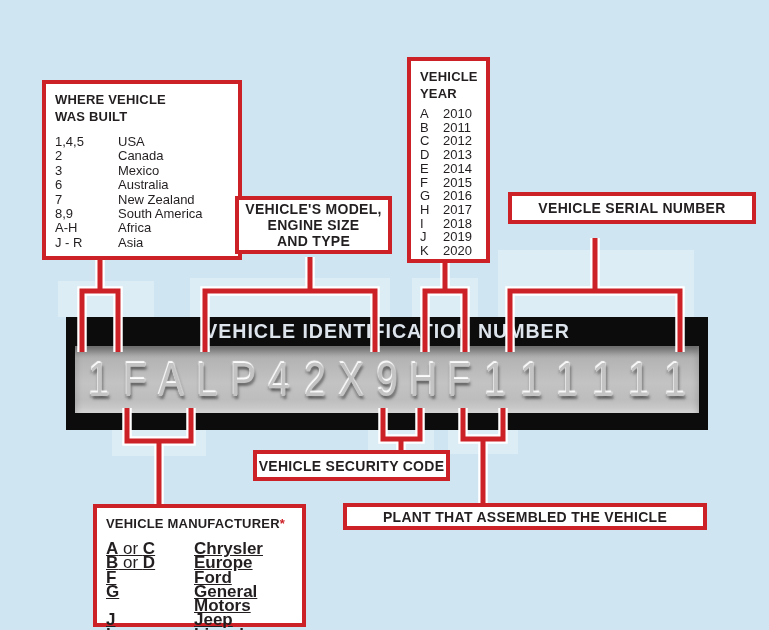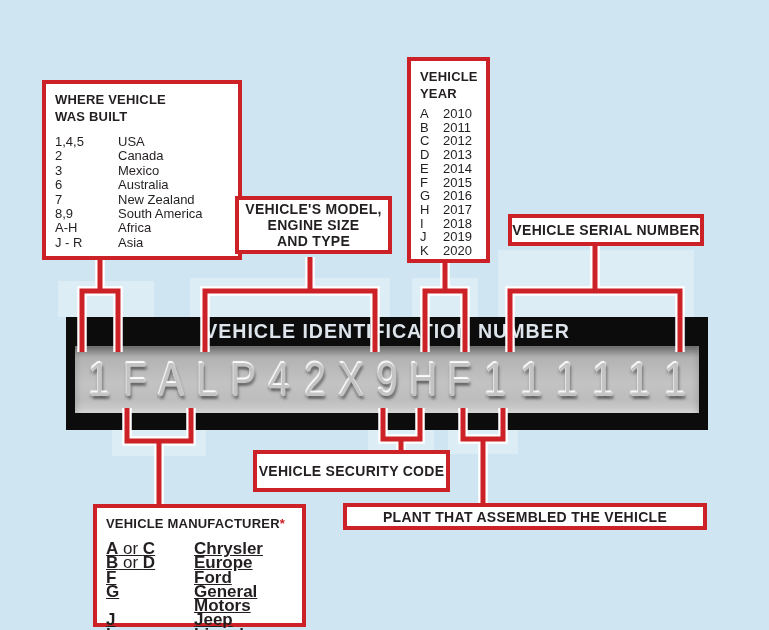--- a/index.html
+++ b/index.html
@@ -226,25 +226,25 @@
           <span>2019</span>
         </div>
 
         <div class="row yr-row">
           <span>K</span>
           <span>2020</span>
         </div>
       </div>
   </div>
 
-  <div class="callout center-label" style="left:508px;top:214px;width:196px;height:32px;">
+  <div class="callout center-label" style="left:508px;top:192px;width:248px;height:32px;">
     <span>VEHICLE SERIAL NUMBER</span>
   </div>
 
-  <div class="callout center-label" style="left:253px;top:450px;width:197px;height:42px;">
+  <div class="callout center-label" style="left:253px;top:450px;width:197px;height:31px;">
     <span>VEHICLE SECURITY CODE</span>
   </div>
 
   <div class="callout center-label" style="left:343px;top:503px;width:364px;height:27px;text-align:right;">
     <span>PLANT THAT ASSEMBLED THE VEHICLE</span>
   </div>
 
   <div class="callout pad" style="left:93px;top:504px;width:213px;height:123px;">
     <div class="box-title">
       <span>VEHICLE MANUFACTURER</span><span class="asterisk">*</span>

